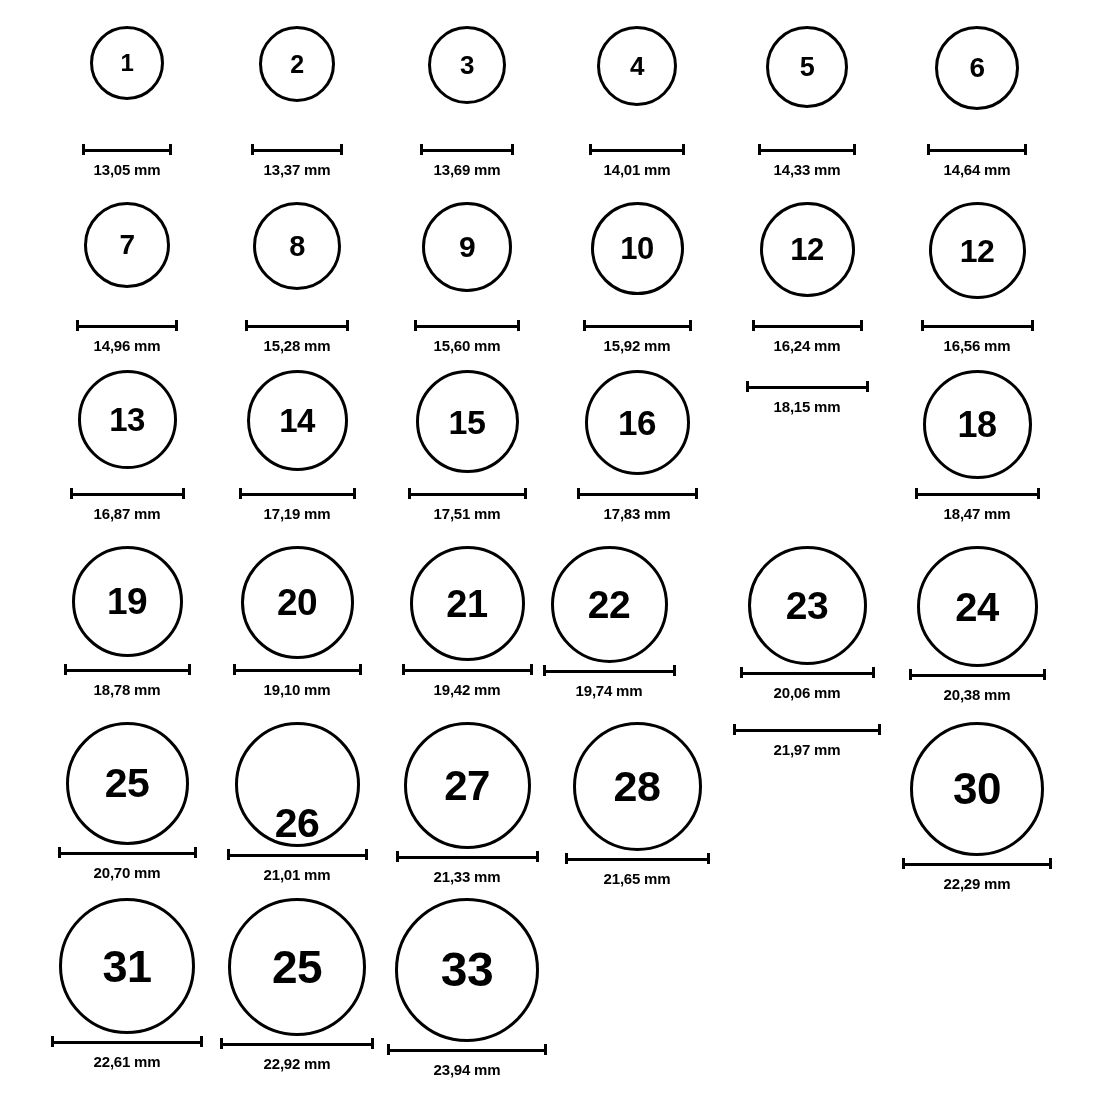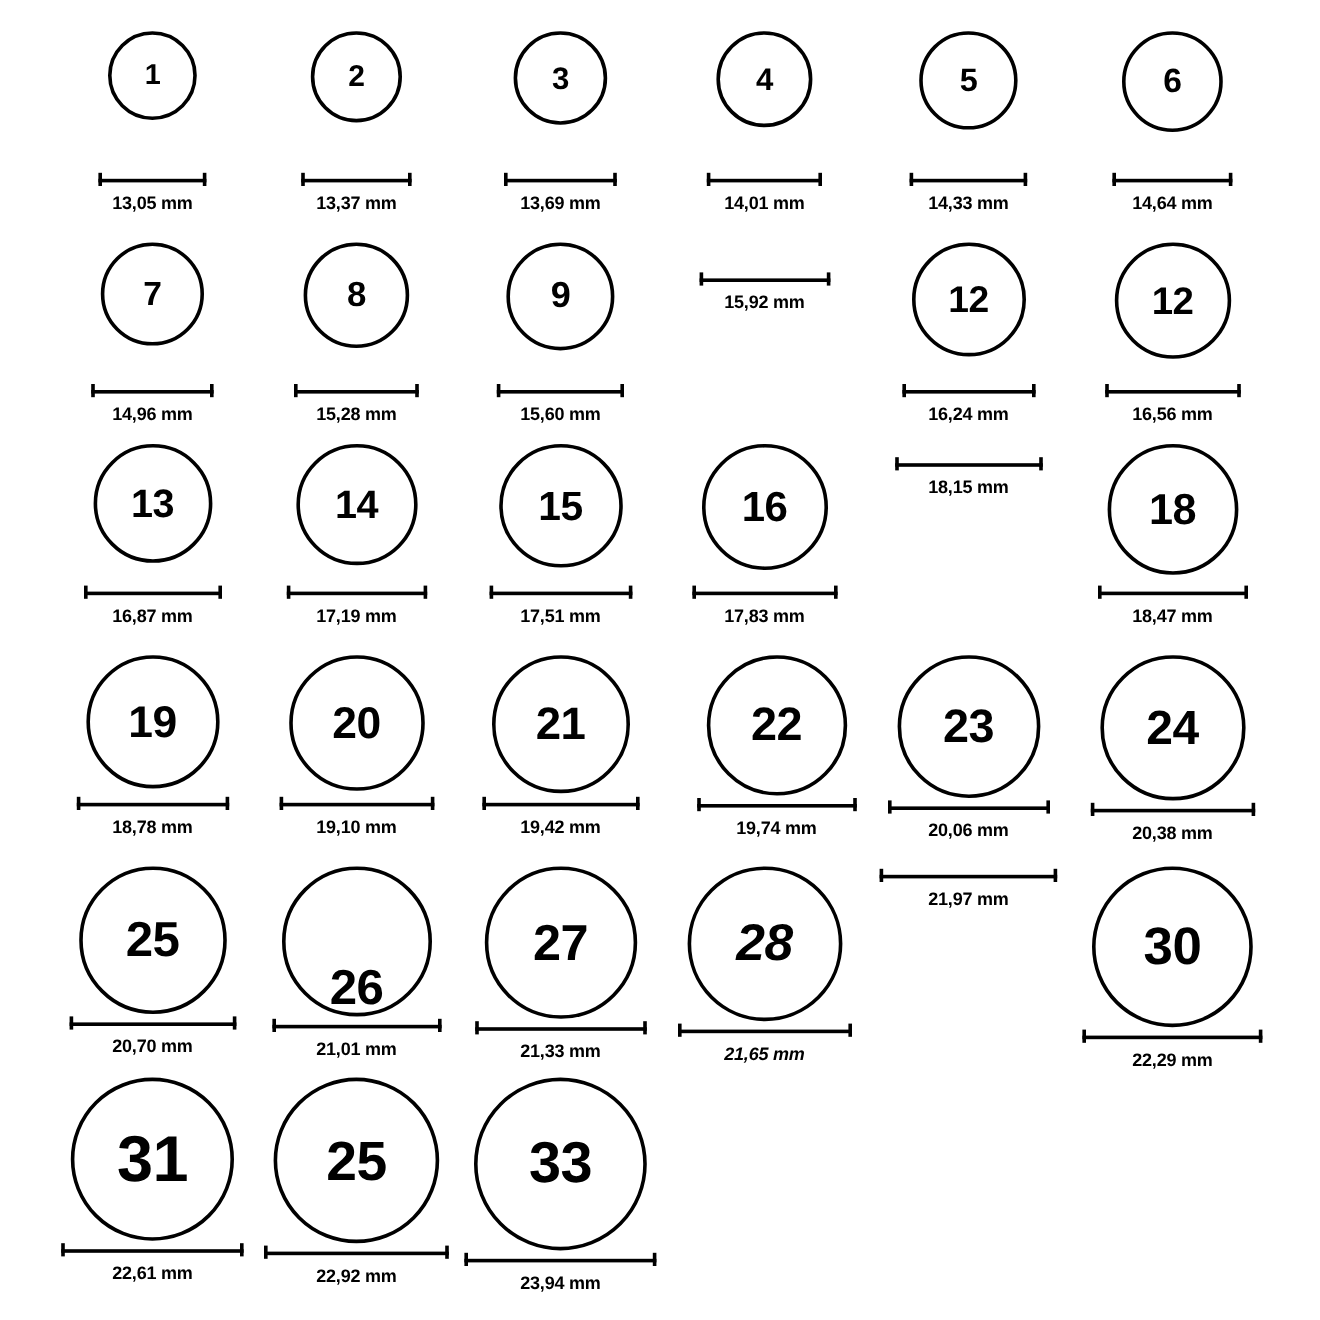--- a/index.html
+++ b/index.html
@@ -176,20 +176,23 @@
       </div>
       <div style="height: 28px;"></div>
       <div class="measure" style="width: 106px;">
         <div class="bar"></div>
         <div class="cap left"></div>
         <div class="cap right"></div>
       </div>
       <div class="label">15,60 mm</div>
     </div>
     <div class="cell" style="left: 578px; top: 202px; width: 118px;">
+      <div class="ring" style="width: 93px; height: 93px;">
+        <span class="ring-number" style="font-size: 31px;">10</span>
+      </div>
       <div style="height: 25px;"></div>
       <div class="measure" style="width: 109px;">
         <div class="bar"></div>
         <div class="cap left"></div>
         <div class="cap right"></div>
       </div>
       <div class="label">15,92 mm</div>
     </div>
     <div class="cell" style="left: 748px; top: 202px; width: 118px;">
       <div class="ring" style="width: 95px; height: 95px;">
@@ -313,21 +316,21 @@
         <span class="ring-number" style="font-size: 38px;">21</span>
       </div>
       <div style="height: 3px;"></div>
       <div class="measure" style="width: 131px;">
         <div class="bar"></div>
         <div class="cap left"></div>
         <div class="cap right"></div>
       </div>
       <div class="label">19,42 mm</div>
     </div>
-    <div class="cell" style="left: 588px; top: 546px; width: 118px; justify-content: center;">
+    <div class="cell" style="left: 550px; top: 546px; width: 118px; justify-content: center;">
       <div class="ring" style="width: 117px; height: 117px;">
         <span class="ring-number" style="font-size: 39px;">22</span>
       </div>
       <div style="height: 2px;"></div>
       <div class="measure" style="width: 133px;">
         <div class="bar"></div>
         <div class="cap left"></div>
         <div class="cap right"></div>
       </div>
       <div class="label">19,74 mm</div>
@@ -385,21 +388,21 @@
         <span class="ring-number" style="font-size: 42px;">27</span>
       </div>
       <div style="height: 2px;"></div>
       <div class="measure" style="width: 143px;">
         <div class="bar"></div>
         <div class="cap left"></div>
         <div class="cap right"></div>
       </div>
       <div class="label">21,33 mm</div>
     </div>
-    <div class="cell" style="left: 578px; top: 722px; width: 118px; font-style: italic;">
+    <div class="cell" style="left: 578px; top: 722px; width: 118px;">
       <div class="ring" style="width: 129px; height: 129px;">
         <span class="ring-number" style="font-size: 43px;">28</span>
       </div>
       <div style="height: 2px;"></div>
       <div class="measure" style="width: 145px;">
         <div class="bar"></div>
         <div class="cap left"></div>
         <div class="cap right"></div>
       </div>
       <div class="label">21,65 mm</div>
@@ -420,21 +423,21 @@
       <div style="height: 2px;"></div>
       <div class="measure" style="width: 150px;">
         <div class="bar"></div>
         <div class="cap left"></div>
         <div class="cap right"></div>
       </div>
       <div class="label">22,29 mm</div>
     </div>
     <div class="cell" style="left: 68px; top: 898px; width: 118px;">
       <div class="ring" style="width: 136px; height: 136px;">
-        <span class="ring-number" style="font-size: 54px;">31</span>
+        <span class="ring-number" style="font-size: 45px;">31</span>
       </div>
       <div style="height: 2px;"></div>
       <div class="measure" style="width: 152px;">
         <div class="bar"></div>
         <div class="cap left"></div>
         <div class="cap right"></div>
       </div>
       <div class="label">22,61 mm</div>
     </div>
     <div class="cell" style="left: 238px; top: 898px; width: 118px;">

